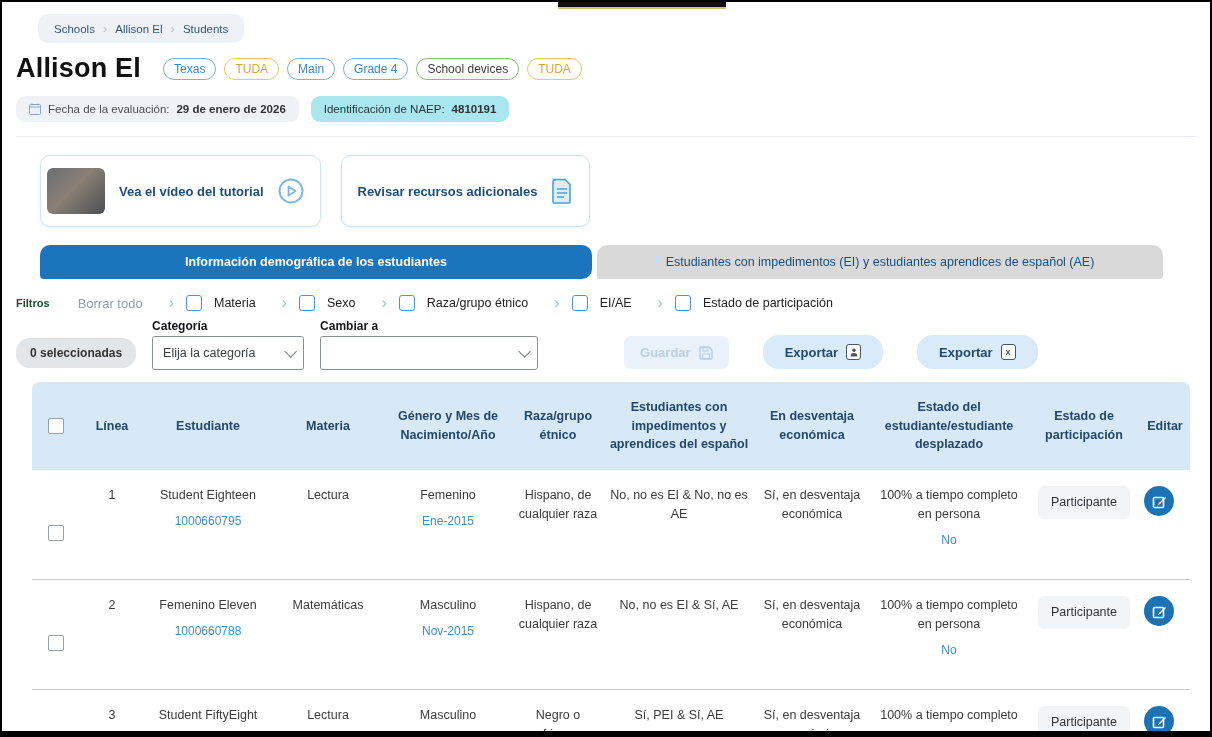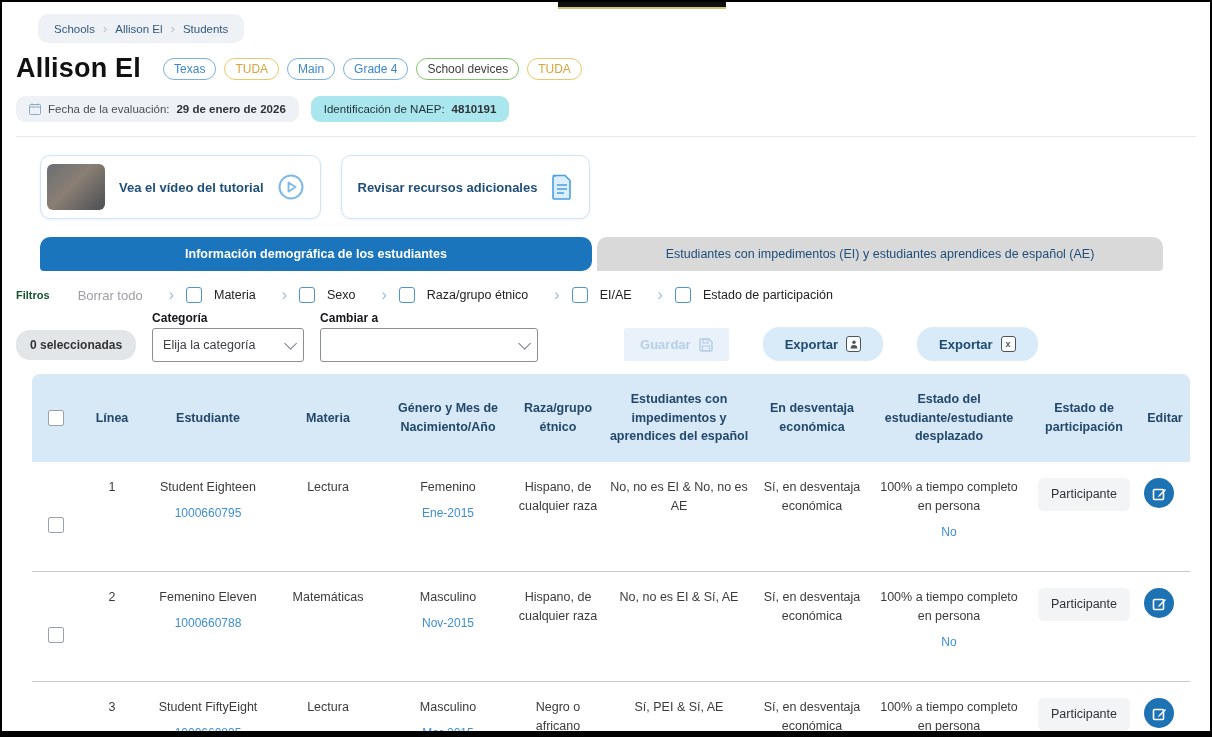--- a/index.html
+++ b/index.html
@@ -51,21 +51,21 @@
   }
   .info-pill b { color:#2f3338; }
   .info-pill.naep { background:#a9e6ee; color:#26343c; }
   .cal-icon { width:12px; height:12px; flex:0 0 auto; }
 
   
   .cards-row { display:flex; gap:20px; margin: 18px 0 0 26px; }
   .card {
     display:flex; align-items:center; gap:14px;
     background:#fff; border:1px solid #cfe4f5; border-radius:10px;
-    padding: 6px 16px 6px 6px; height:64px; cursor:pointer;
+    padding: 6px 16px 6px 6px; height:72px; cursor:pointer;
     box-shadow: 0 1px 3px rgba(90,140,180,.12);
   }
   .card.resources { padding: 6px 16px; }
   .thumb {
     width:58px; height:46px; border-radius:6px;
     background: linear-gradient(135deg,#6b6f74 0%, #8a7f74 45%, #4c4f53 100%);
   }
   .card-label { color:#1e4e79; font-weight:700; font-size:13px; }
   .play-icon, .doc-icon { flex:0 0 auto; }
 
@@ -116,21 +116,21 @@
   .sel-chev {
     width:9px; height:9px; border-right:1.5px solid #7a8087; border-bottom:1.5px solid #7a8087;
     transform: rotate(45deg) translateY(-3px); margin-left:8px;
   }
   .btn {
     border:none; border-radius:16px; font-family:inherit;
     font-size:13px; font-weight:700; cursor:pointer;
     display:flex; align-items:center; gap:8px;
   }
   .btn-save {
-    background:#e9f2fb; color:#b8cfe6; border-radius:2px;
+    background:#e9f2fb; color:#b8cfe6; border-radius:7px;
     padding:9px 16px; margin-left:70px; margin-bottom:1px;
   }
   .btn-export {
     background:#d9eaf8; color:#1e4b72; padding:9px 22px; margin-bottom:1px; margin-left:18px;
   }
   .file-chip {
     width:15px; height:16px; border:1.2px solid #4a5563; border-radius:3px;
     display:flex; align-items:center; justify-content:center;
     font-size:9px; font-weight:700; color:#4a5563; background:#fff;
   }

